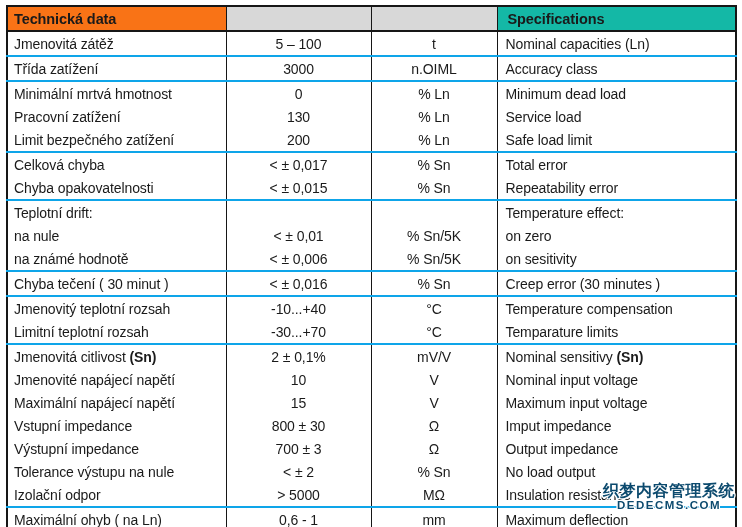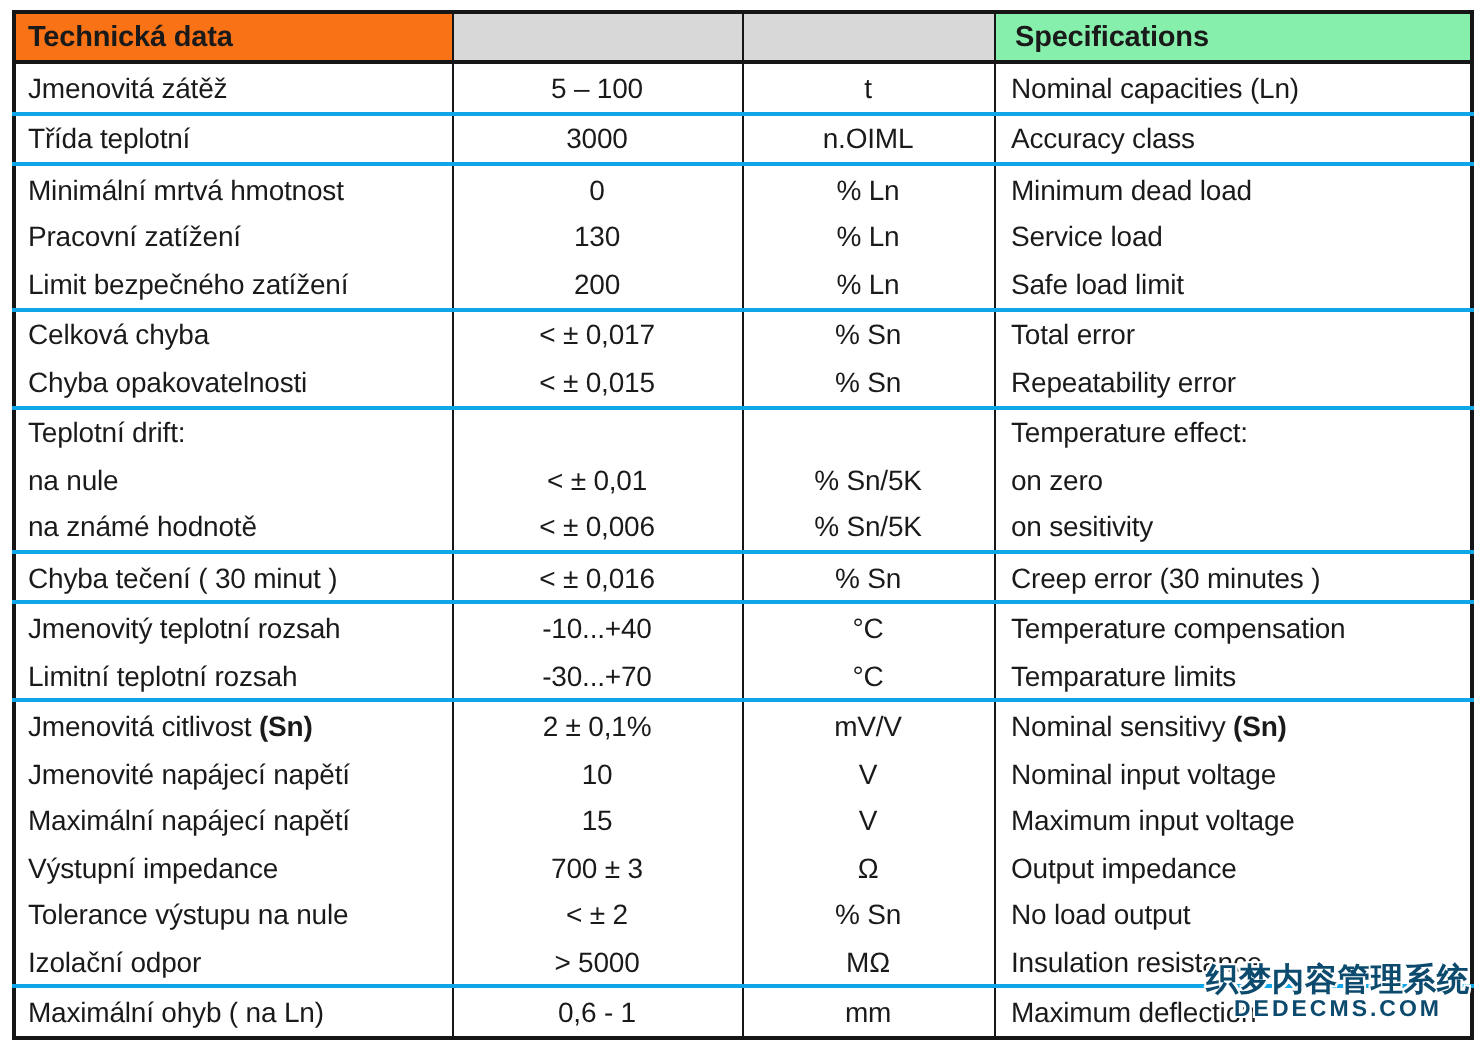--- a/index.html
+++ b/index.html
@@ -60,32 +60,32 @@
       <col class="c1">
         <col class="c2">
         <col class="c3">
         <col class="c4">
     </colgroup>
     <thead>
       <tr class="header-row">
         <th class="cz" style="background: #f97316; margin-left: 29px;">Technická data</th>
         <th class="val" style="background: rgb(216, 216, 216);"></th>
         <th class="unit" style="background: rgb(216, 216, 216);"></th>
-        <th class="en" style="background: #86efac; padding-left: 10px;">Specifications</th>
+        <th class="en" style="background: #14b8a6; padding-left: 10px;">Specifications</th>
       </tr>
     </thead>
     <tbody id="rows">
         <tr class="sep">
           <td class="cz">Jmenovitá zátěž</td>
           <td class="val">5 – 100</td>
           <td class="unit">t</td>
           <td class="en">Nominal capacities (Ln)</td>
         </tr>
         <tr class="sep">
-          <td class="cz">Třída teplotní</td>
+          <td class="cz">Třída zatížení</td>
           <td class="val">3000</td>
           <td class="unit">n.OIML</td>
           <td class="en">Accuracy class</td>
         </tr>
         <tr>
           <td class="cz">Minimální mrtvá hmotnost</td>
           <td class="val">0</td>
           <td class="unit">% Ln</td>
           <td class="en">Minimum dead load</td>
         </tr>
@@ -159,20 +159,26 @@
           <td class="cz">Jmenovité napájecí napětí</td>
           <td class="val">10</td>
           <td class="unit">V</td>
           <td class="en">Nominal input voltage</td>
         </tr>
         <tr>
           <td class="cz">Maximální napájecí napětí</td>
           <td class="val">15</td>
           <td class="unit">V</td>
           <td class="en">Maximum input voltage</td>
+        </tr>
+        <tr>
+          <td class="cz">Vstupní impedance</td>
+          <td class="val">800 ± 30</td>
+          <td class="unit">Ω</td>
+          <td class="en">Imput impedance</td>
         </tr>
         <tr>
           <td class="cz">Výstupní impedance</td>
           <td class="val">700 ± 3</td>
           <td class="unit">Ω</td>
           <td class="en">Output impedance</td>
         </tr>
         <tr>
           <td class="cz">Tolerance výstupu na nule</td>
           <td class="val">&lt; ± 2</td>

